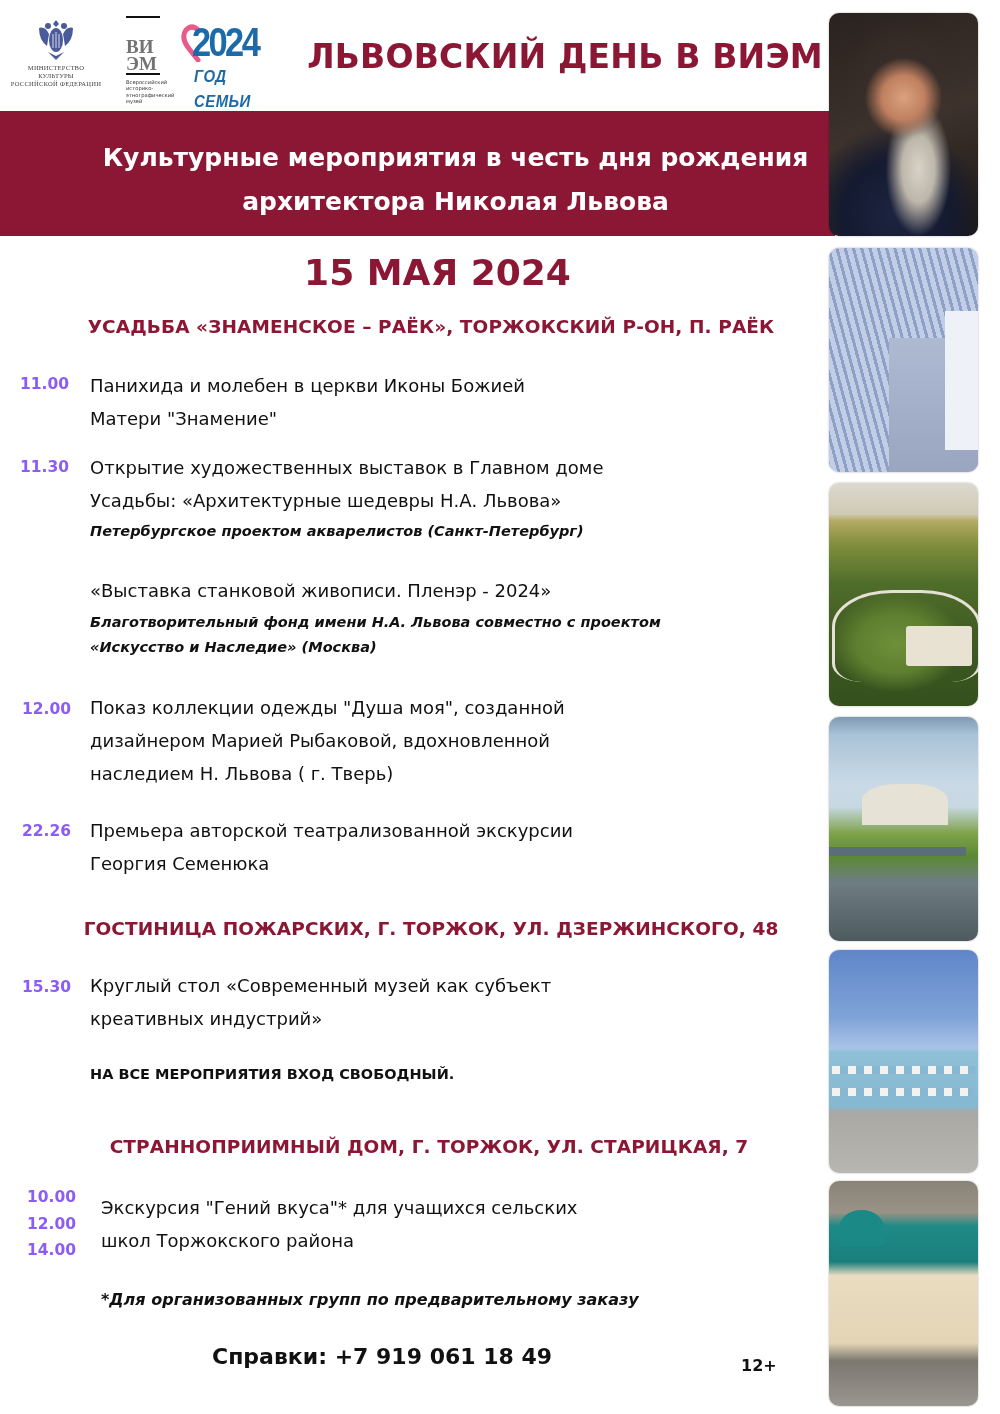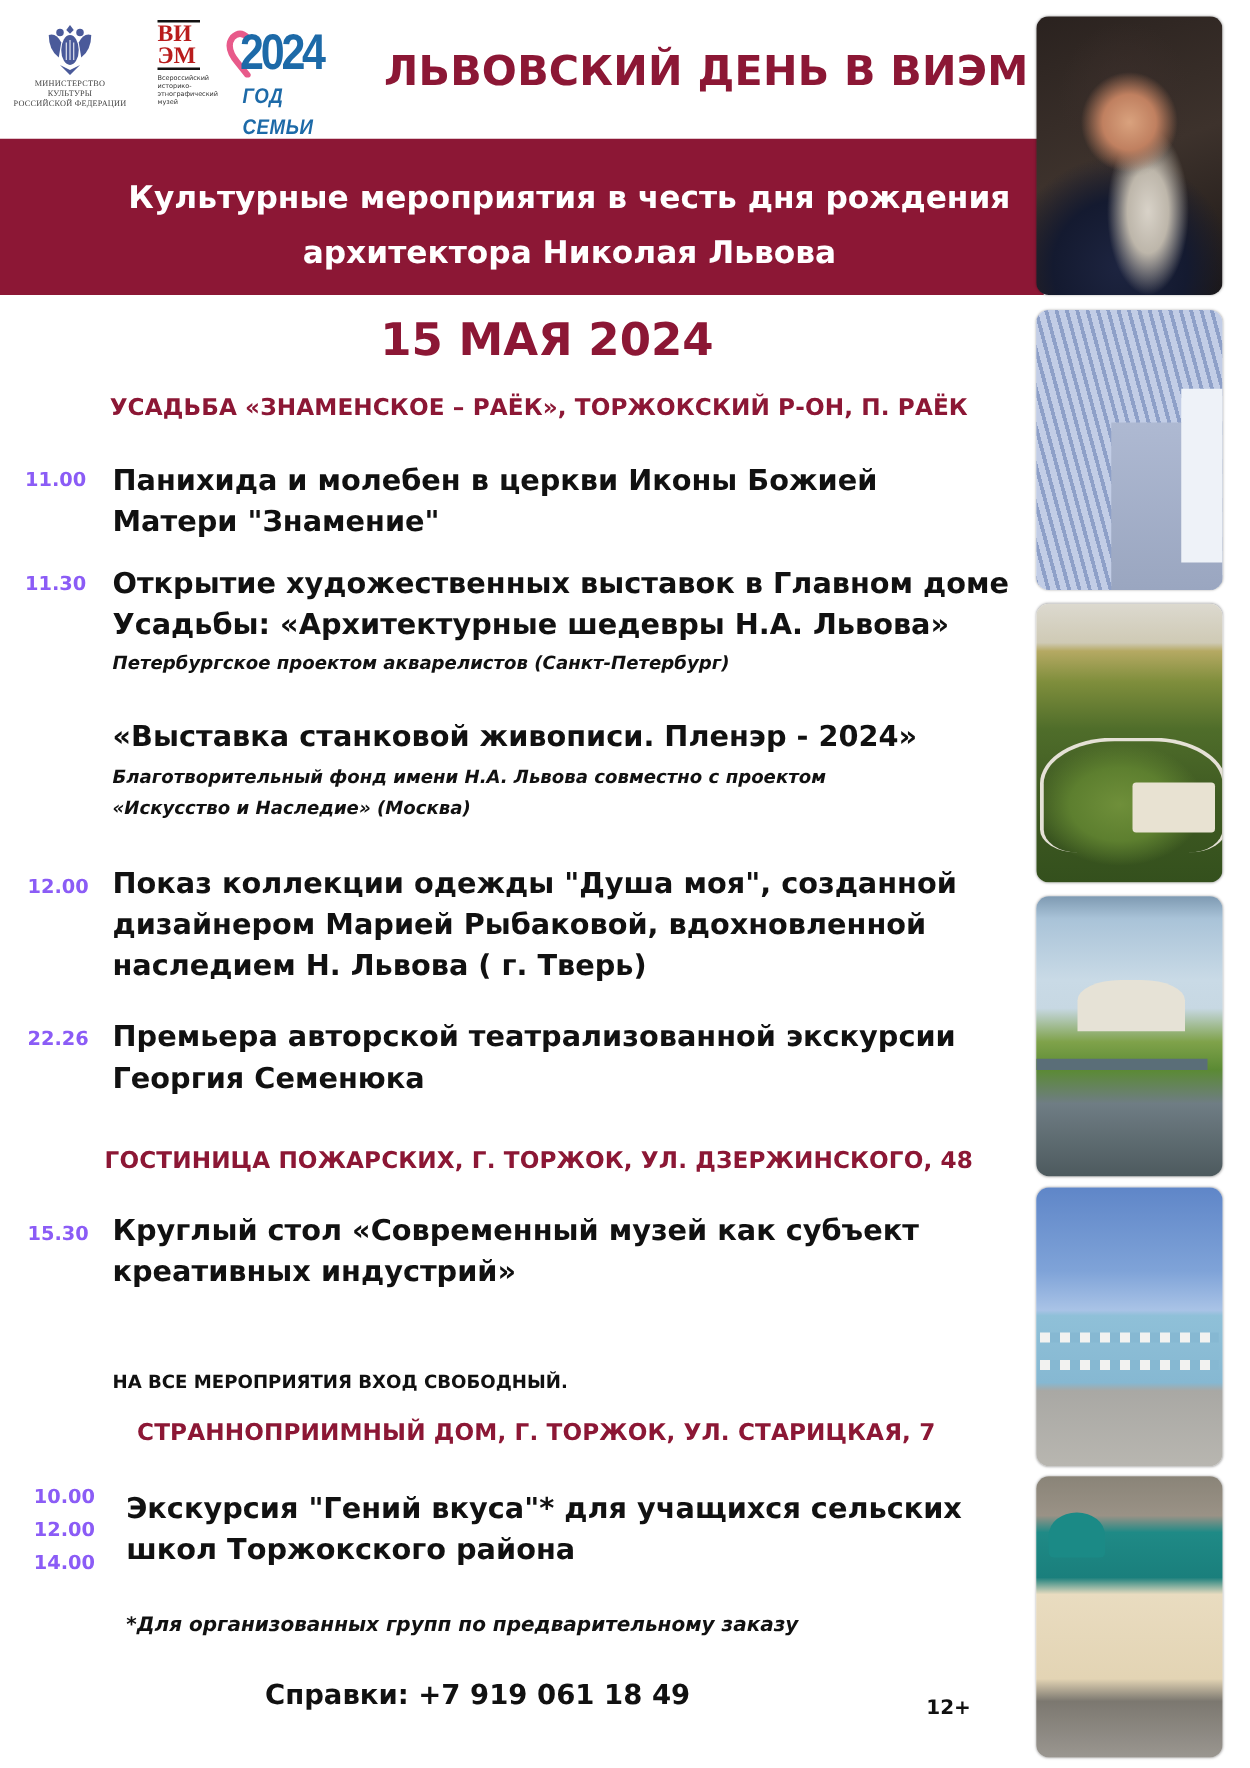--- a/index.html
+++ b/index.html
@@ -6,21 +6,21 @@
   body { width:1000px; height:1414px; background:#ffffff; position:relative; overflow:hidden;
          font-family:"DejaVu Sans", "Liberation Sans", sans-serif; color:#111; }
   .abs { position:absolute; }
   .maroon { color:#8c1735; }
 
   
   .logo-mk { left:10px; top:14px; width:92px; height:80px; text-align:center; }
   .logo-mk svg { display:block; margin:0 auto; }
   .logo-mk .cap { font-family:"Liberation Serif", serif; font-size:6.6px; line-height:8px; color:#444; letter-spacing:0.2px; }
   .logo-viem { left:126px; top:16px; width:56px; }
-  .logo-viem .mono { font-family:"Liberation Serif", serif; font-size:19px; line-height:17px; font-weight:bold; color:#b91c1c; border-top:2px solid #111; border-bottom:2px solid #111; padding:1px 0 1px 0; width:34px; }
+  .logo-viem .mono { font-family:"Liberation Serif", serif; font-size:19px; line-height:17px; font-weight:bold; color:#737373; border-top:2px solid #111; border-bottom:2px solid #111; padding:20px 0 1px 0; width:34px; }
   .logo-viem .cap { font-size:5.2px; line-height:6.3px; color:#333; margin-top:4px; }
   .logo-year { left:180px; top:22px; width:96px; height:64px; }
   .logo-year .heart { position:absolute; left:0; top:2px; width:22px; height:38px; }
   .logo-year .num { position:absolute; left:12px; top:-2px; font-family:"Liberation Sans", sans-serif; font-weight:bold; font-size:40px; color:#1d6aa8; letter-spacing:-3px; transform:scaleX(0.86); transform-origin:left top; }
   .logo-year .sub { position:absolute; left:14px; top:42px; font-family:"Liberation Sans", sans-serif; font-size:17px; color:#1d6aa8; transform:scaleX(0.88); transform-origin:left top; letter-spacing:0.5px;}
 
   .title { left:305px; top:37px; width:520px; text-align:center; font-weight:bold; font-size:33px; letter-spacing:0.2px; }
 
   .band { left:0; top:111px; width:835px; height:125px; background:#8c1735; }
   .band-text { left:0; top:136px; width:835px; text-align:center; color:#fff; font-weight:bold; font-size:25px; line-height:44px;padding-left:38px; }
@@ -52,23 +52,23 @@
       linear-gradient(180deg, #5f86c8 0%, #7fa3d8 30%, #a9c3e6 44%, #8fc0d8 46%, #86b8d2 70%, #a9a8a4 73%, #b8b6b0 100%); }
   .p-hotel .row { position:absolute; left:2%; width:96%; height:8px; background:repeating-linear-gradient(90deg, #f2f2f0 0 8px, #86b8d2 8px 16px); }
   .p-house { top:1181px; height:225px; background:
       linear-gradient(180deg, #8a8478 0%, #9a9286 14%, #1f8a86 20%, #1a7f7c 36%, #e9dcc0 42%, #e3d4b4 72%, #7c7870 80%, #9a9690 100%); }
   .p-house .dome { position:absolute; left:7%; top:13%; width:30%; height:16%; background:#1b8a86; border-radius:50% 50% 10% 10%; }
 
   
   .date { left:0; top:252px; width:875px; text-align:center; font-weight:bold; font-size:36px; }
   .venue { left:12px; width:838px; text-align:center; font-weight:bold; font-size:18.5px; letter-spacing:0.1px; }
   .time { font-weight:bold; font-size:15.5px; color:#8b5cf6; }
-  .ev { font-weight:bold; font-size:23px; line-height:33px; color:#111; }
+  .ev { font-weight:normal; font-size:18px; line-height:33px; color:#111; }
   .sub { font-weight:bold; font-style:italic; font-size:14.5px; line-height:25px; color:#111; }
-  .free { font-weight:bold; font-size:14.5px; color:#111;margin-top:32px; }
+  .free { font-weight:bold; font-size:14.5px; color:#111; }
   .note { font-weight:bold; font-style:italic; font-size:16px; color:#111; }
   .contact { font-weight:bold; font-size:22px; color:#111; }
   .age { font-weight:bold; font-size:16px; color:#111; }
 </style>
 </head>
 <body>
 
 <div class="abs logo-mk">
   <svg width="50" height="50" viewBox="0 0 50 50">
     <g fill="#4a5a9a">

